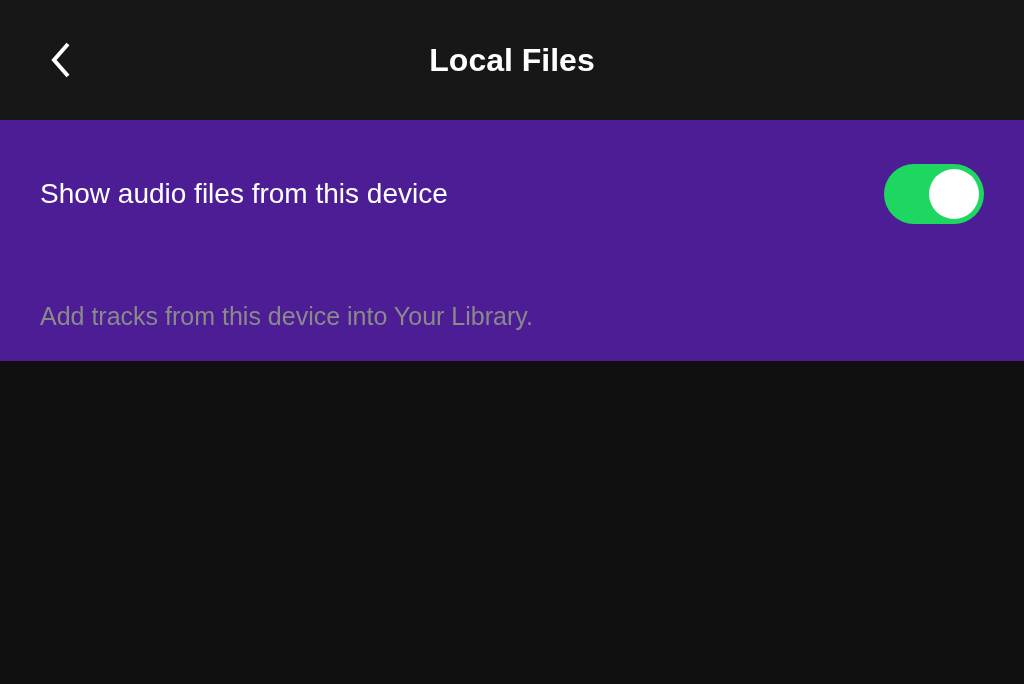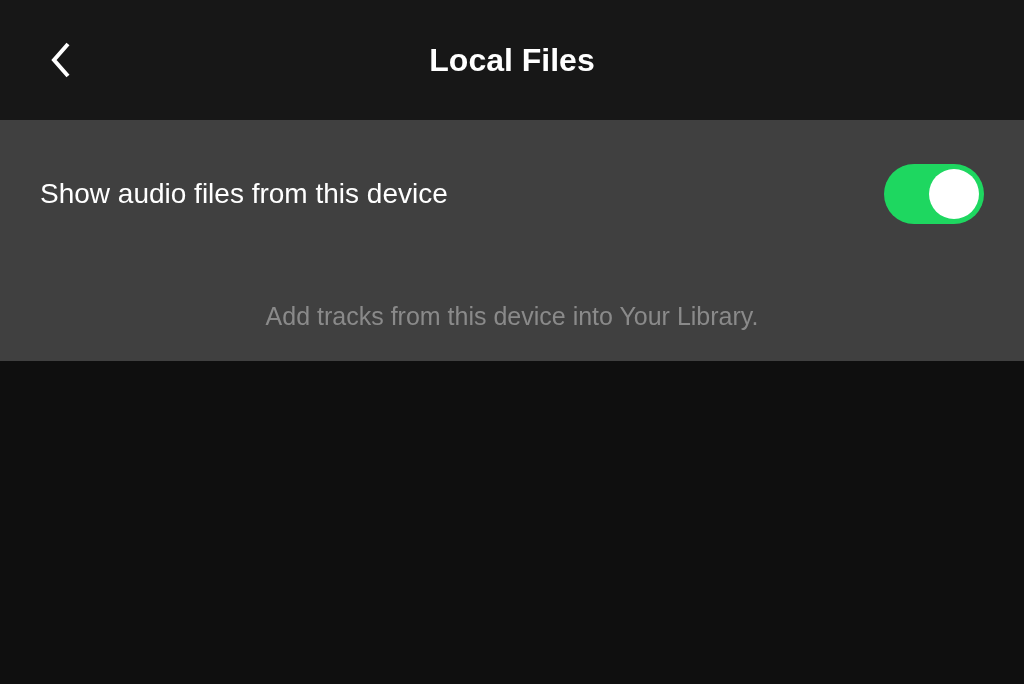--- a/index.html
+++ b/index.html
@@ -36,22 +36,21 @@
     }
     .page-title {
       width: 100%;
       text-align: center;
       color: #ffffff;
       font-size: 32px;
       font-weight: 700;
     }
     .content {
       padding: 30px 40px;
-      background: #404040;
-      text-align: center;
+      background: #4c1d95;
     }
     .setting-row {
       display: flex;
       align-items: center;
       justify-content: space-between;
       padding: 14px 0;
     }
     .setting-label {
       color: #ffffff;
       font-size: 28px;

